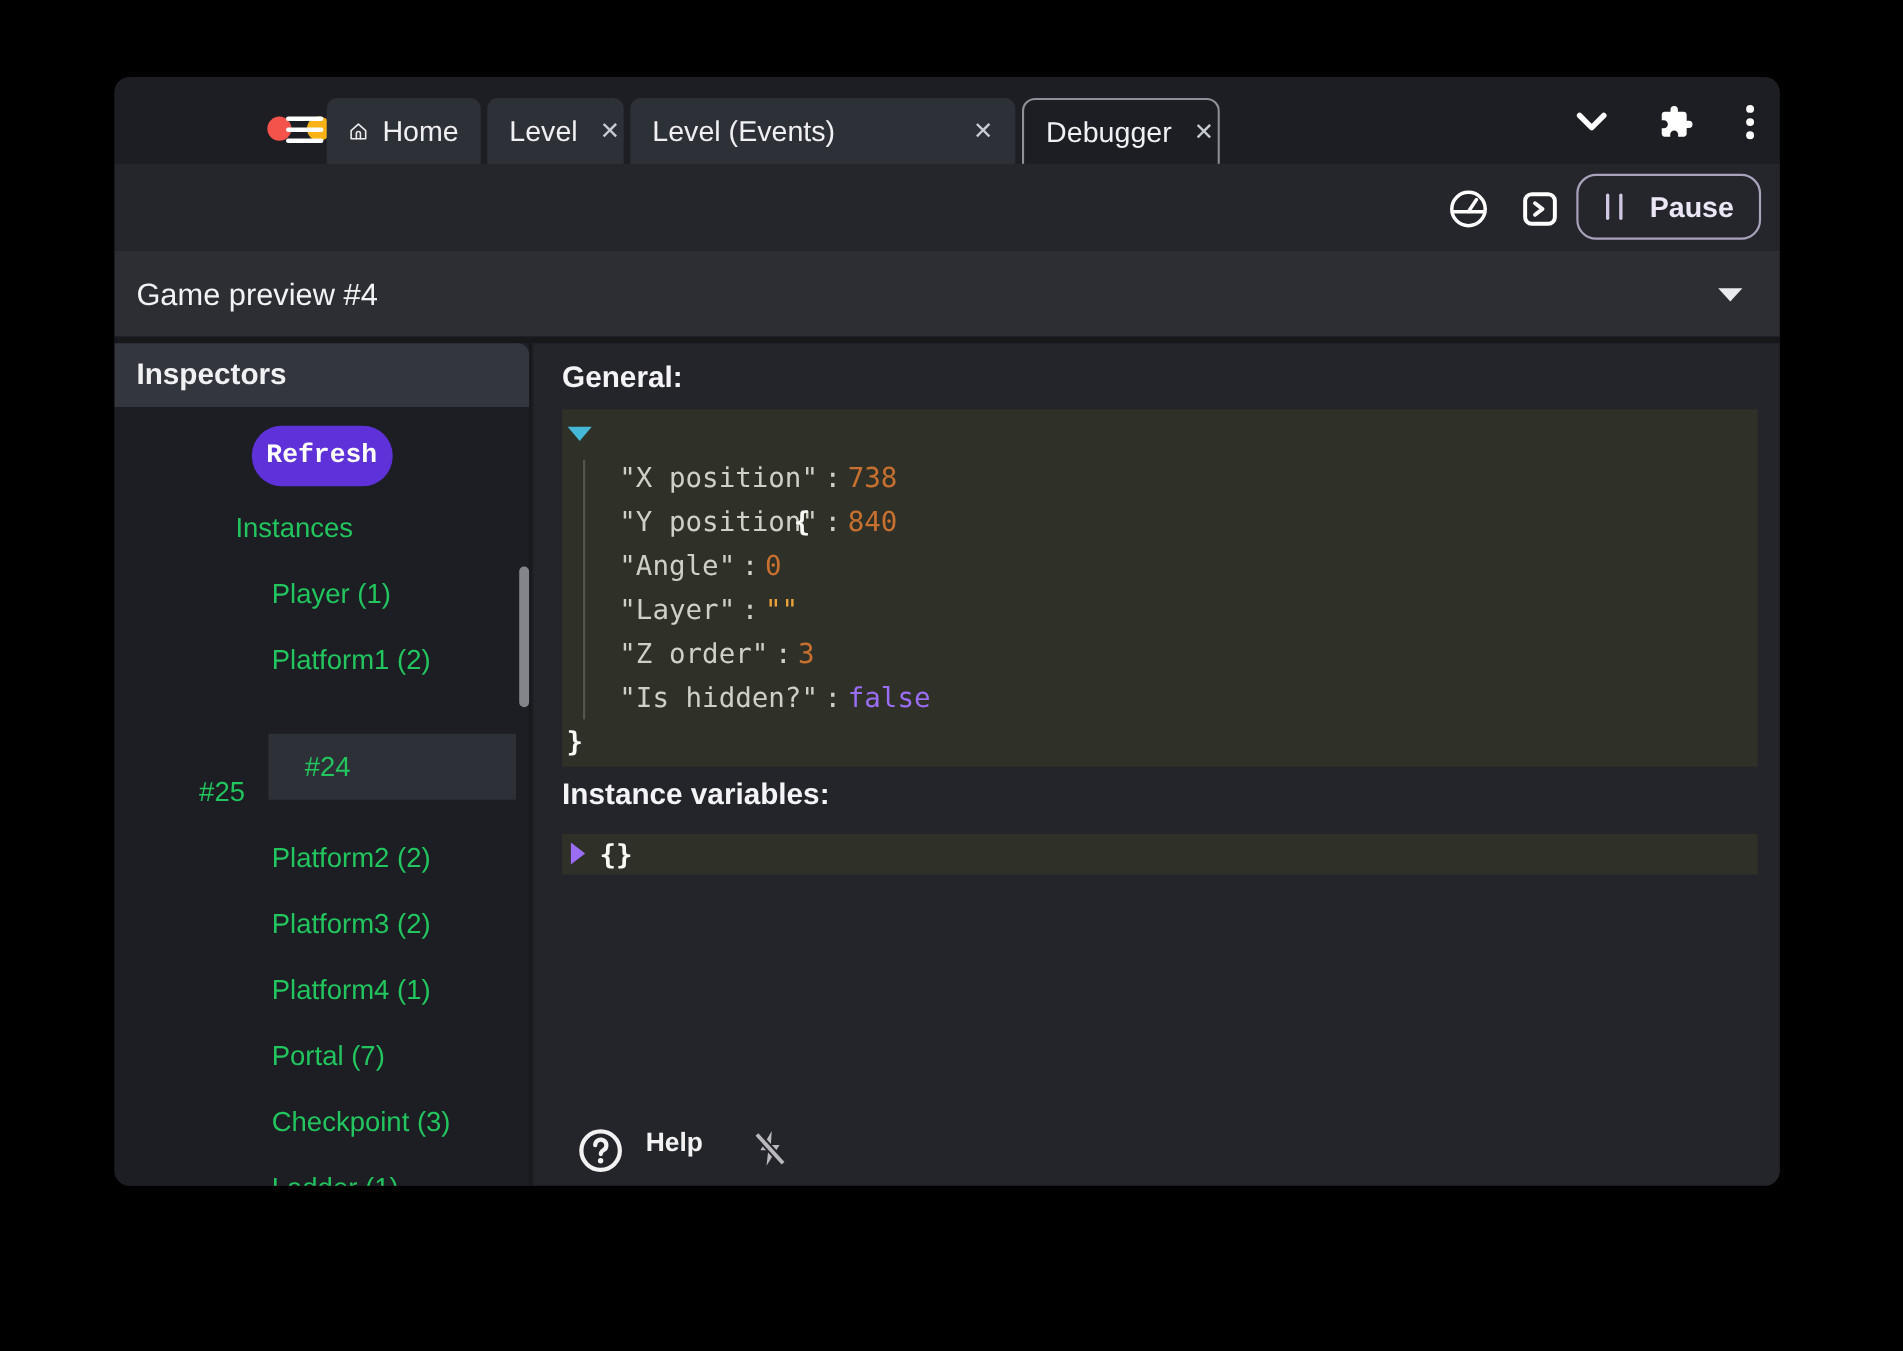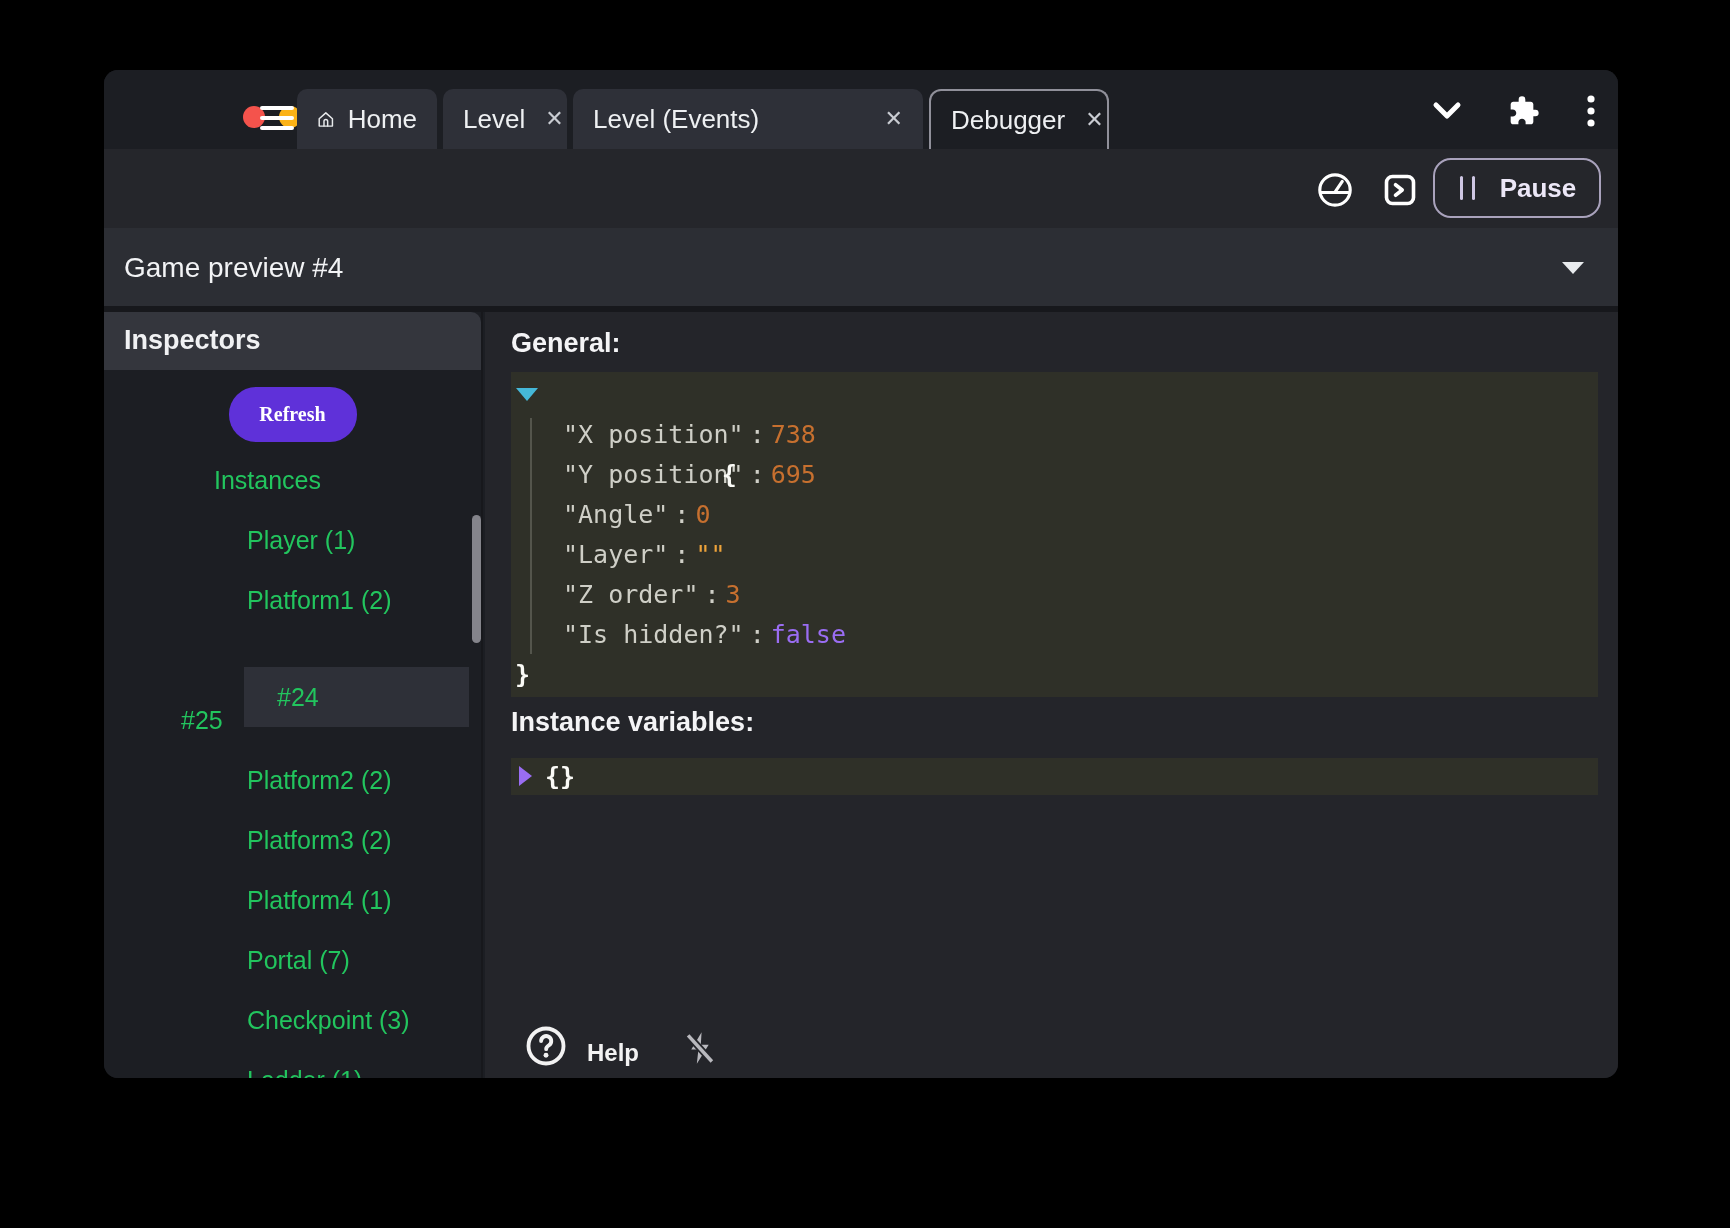--- a/index.html
+++ b/index.html
@@ -54,21 +54,21 @@
   
   .body { position:absolute; left:0; top:242px; right:0; bottom:0; }
 
   .sidebar { position:absolute; left:0; top:0; width:379px; height:100%;
              background:#1c1e23; border-right:2px solid #17181c; }
   .inspectors-header { position:absolute; left:0; top:0; width:100%; height:58px;
                        background:#34363d; border-radius:0 10px 0 0; }
   .inspectors-header .hdr { position:absolute; left:20px; top:13px; color:#f0f1f3; font-size:27px; font-weight:600; }
   .refresh-btn { position:absolute; left:50%; transform:translateX(-50%); top:75px; width:128px; height:55px;
                  background:#5f31d9; border:none; border-radius:27px; color:#fff;
-                 font-weight:bold; font-size:20px; font-family:Liberation Serif, serif; cursor:pointer; }
+                 font-weight:bold; font-size:24px; font-family:Liberation Mono, monospace; cursor:pointer; }
   .tree { position:absolute; left:0; top:138px; width:100%; }
   .tree-row { position:absolute; height:60px; display:flex; align-items:center;
               color:#22c55e; font-size:25px; cursor:pointer; width:100%; }
   .lvl0 { padding-left:110px; }
   .lvl1 { padding-left:143px; }
   .lvl2 { padding-left:77px; }
   .row-selected { left:140px; width:225px; background:#2e3038; padding-left:33px;margin-top:37px; }
   .v-scrollbar { position:absolute; left:368px; top:203px; width:9px; height:128px;
                  background:#84848b; border-radius:5px; cursor:grab; }
 
@@ -93,21 +93,21 @@
   .jbool { color:#9a6df2; }
   .tri-down { position:absolute; left:5px; top:13px; width:0; height:0; cursor:pointer;
               border-left:11px solid transparent; border-right:11px solid transparent;
               border-top:13px solid #45b8d8; }
   .guide { position:absolute; left:19px; top:46px; height:236px; width:2px; background:#54554c; }
   .vars-line { height:37px; line-height:37px; padding-left:34px; position:relative; }
   .tri-right { position:absolute; left:8px; top:8px; width:0; height:0; cursor:pointer;
                border-top:10px solid transparent; border-bottom:10px solid transparent;
                border-left:13px solid #9a6df2; }
 
-  .help-row { position:absolute; left:40px; top:713px; display:flex; align-items:flex-end; gap:20px; }
+  .help-row { position:absolute; left:40px; top:713px; display:flex; align-items:flex-start; gap:20px; }
   .help-label { color:#f2f2f2; font-weight:bold; font-size:24px; }
   .flash-off { margin-left:22px; cursor:pointer; }
 </style>
 </head>
 <body>
 
 <div class="stage">
   <div class="window">
 
     <div class="titlebar">
@@ -232,21 +232,21 @@
       <div class="main">
         <div class="section-label general-label">General:</div>
 
         <div class="json-panel panel-general">
           <div class="jline jopen">
             <span class="tri-down"></span>
             <span class="jbrace">{</span>
           </div>
           <div class="guide"></div>
           <div class="jline jrow"><span class="jkey">"X position"</span><span class="jsep">:</span><span class="jnum">738</span></div>
-          <div class="jline jrow"><span class="jkey">"Y position"</span><span class="jsep">:</span><span class="jnum">695</span></div>
+          <div class="jline jrow"><span class="jkey">"Y position"</span><span class="jsep">:</span><span class="jnum">840</span></div>
           <div class="jline jrow"><span class="jkey">"Angle"</span><span class="jsep">:</span><span class="jnum">0</span></div>
           <div class="jline jrow"><span class="jkey">"Layer"</span><span class="jsep">:</span><span class="jstr">""</span></div>
           <div class="jline jrow"><span class="jkey">"Z order"</span><span class="jsep">:</span><span class="jnum">3</span></div>
           <div class="jline jrow"><span class="jkey">"Is hidden?"</span><span class="jsep">:</span><span class="jbool">false</span></div>
           <div class="jline jclose"><span class="jbrace">}</span></div>
         </div>
 
         <div class="section-label vars-label">Instance variables:</div>
 
         <div class="json-panel panel-vars">

